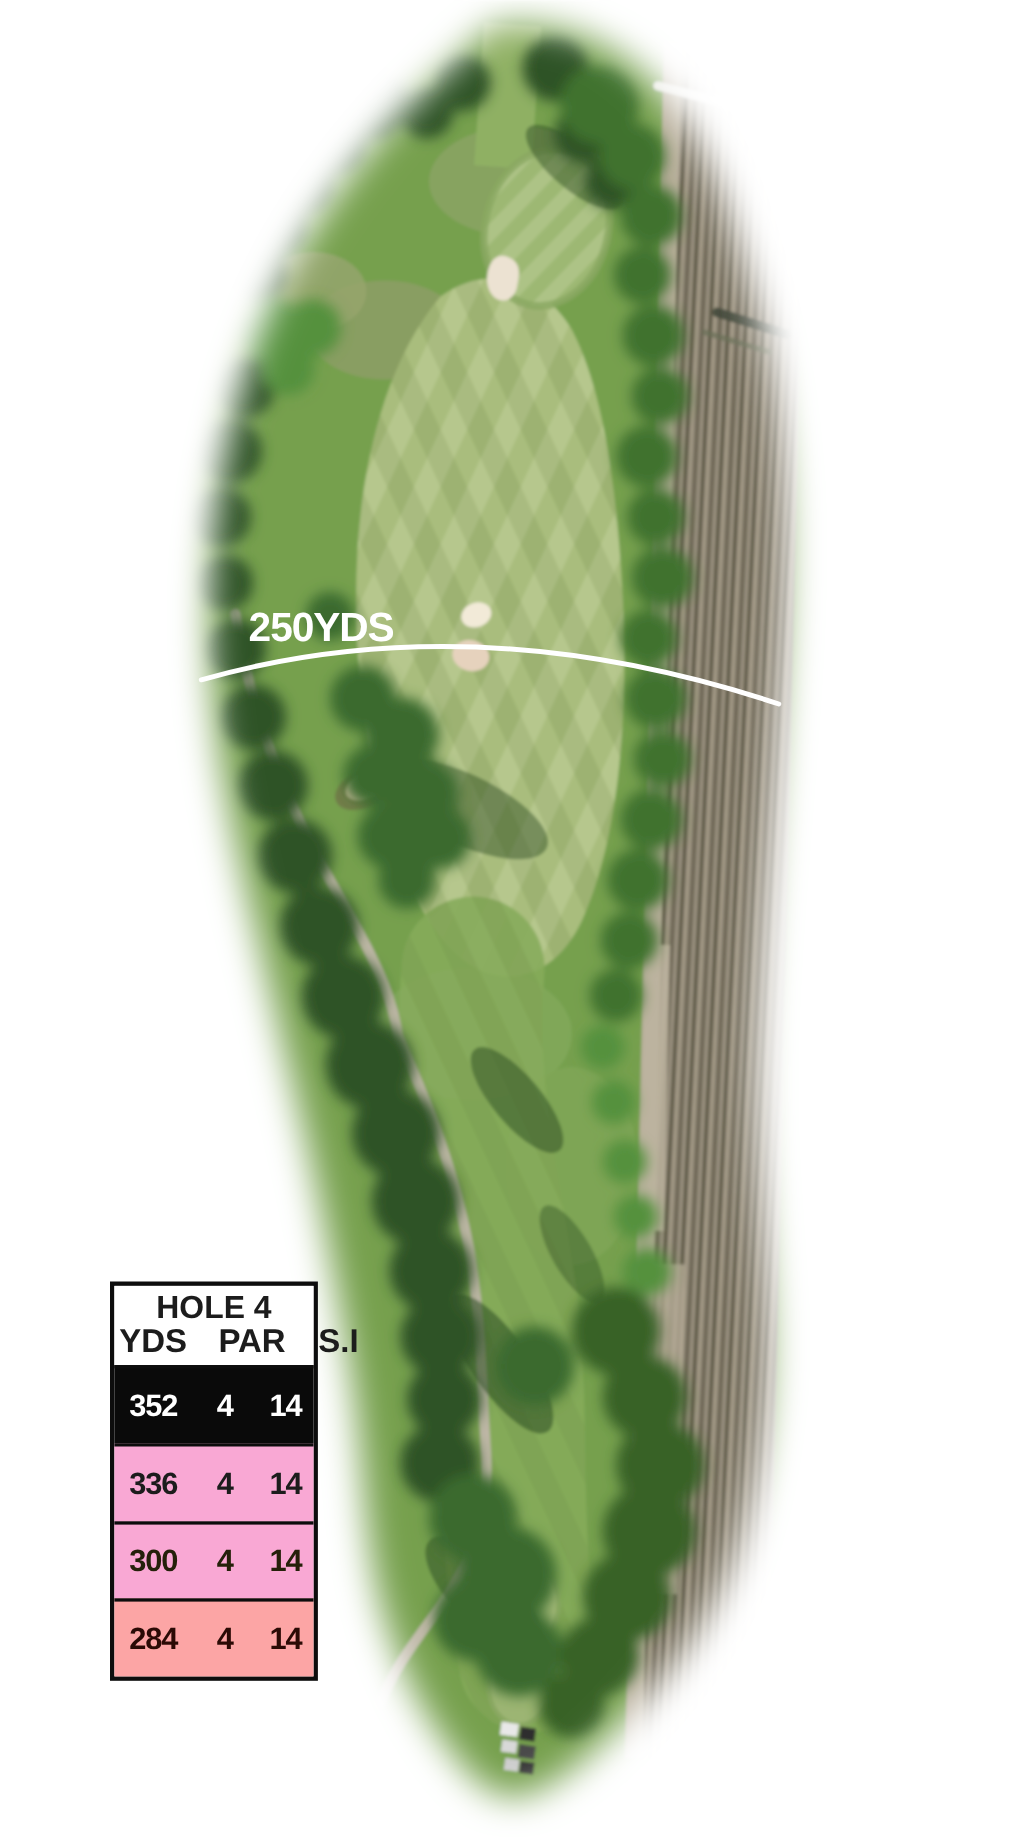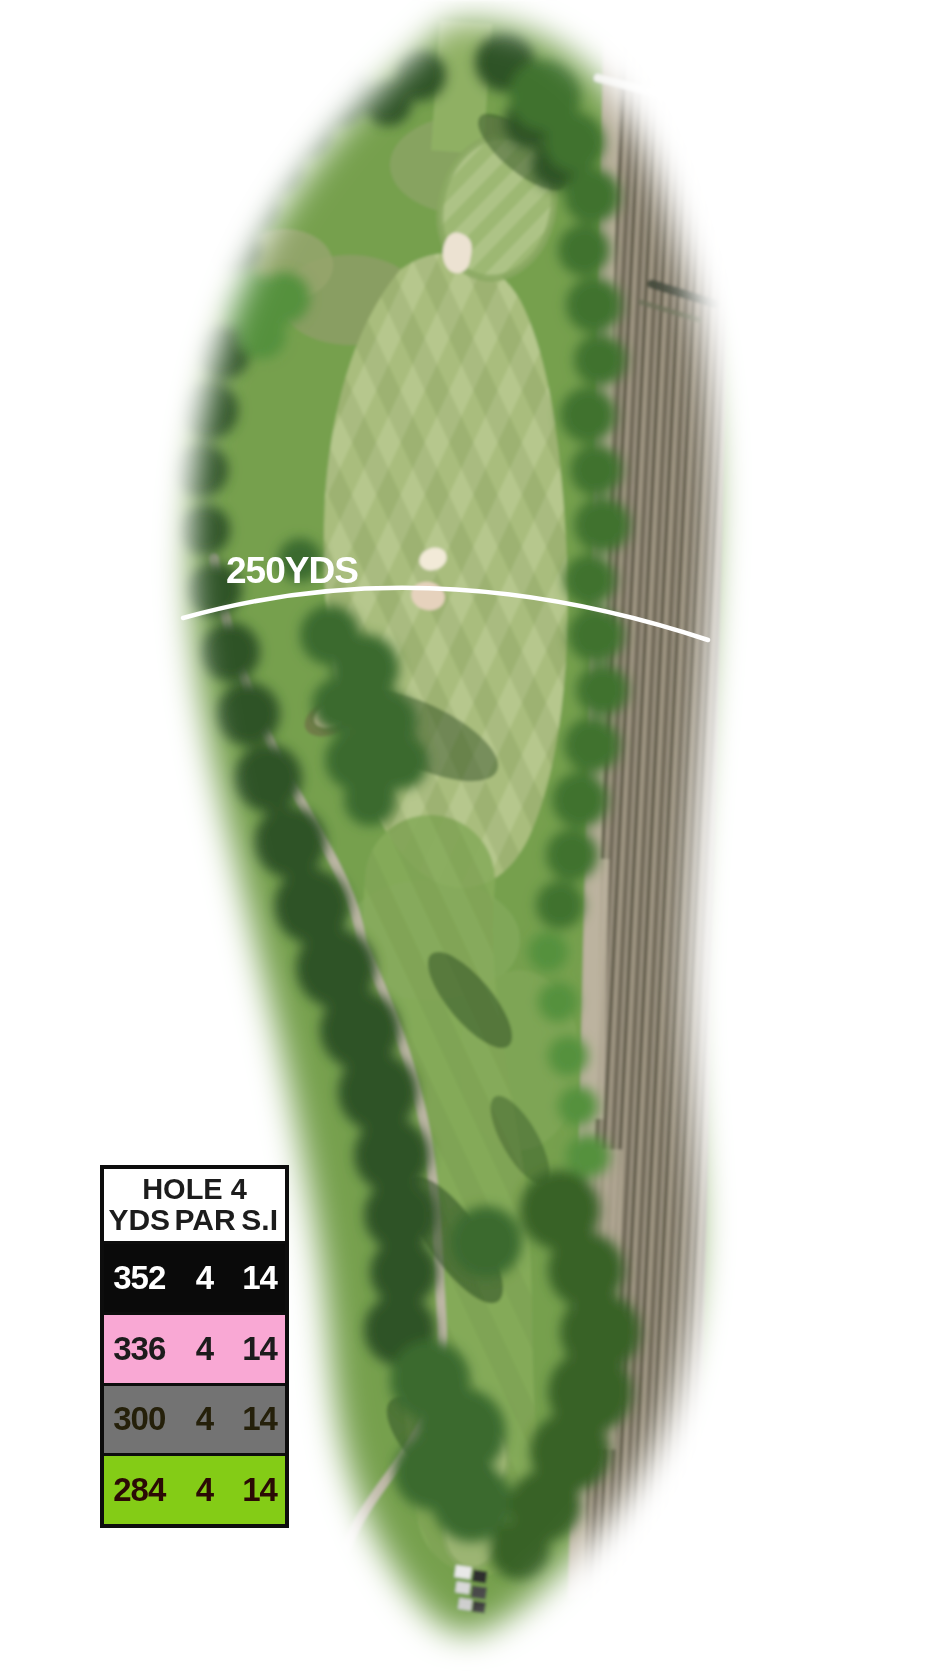--- a/index.html
+++ b/index.html
@@ -9,24 +9,24 @@
   
   .scorecard{
     position:absolute;left:100px;top:1165px;width:189px;height:363px;
     border:4px solid #0d0d0d;box-sizing:border-box;background:#ffffff;
     display:flex;flex-direction:column;
     font-family:"Liberation Sans",sans-serif;font-weight:bold;color:#1c1c1c;
   }
   .sc-header{height:72px;display:flex;flex-direction:column;justify-content:center;
     background:#ffffff;line-height:1.05;}
   .sc-title{text-align:center;font-size:29px;letter-spacing:0px;}
-  .sc-cols{display:grid;grid-template-columns:39% 33% 28%;font-size:30px;}
+  .sc-cols{display:grid;grid-template-columns:39% 33% 28%;font-size:30px;gap:24px;}
   .sc-cols span{text-align:center;}
   .sc-row{flex:1;display:grid;grid-template-columns:39% 33% 28%;align-items:center;
-    border-top:3px solid #0d0d0d;font-size:33px;}
+    border-top:3px solid #0d0d0d;font-size:28px;}
   .sc-row span{text-align:center;letter-spacing:-1px;}
   
   .marker-text{font-family:"Liberation Sans",sans-serif;font-weight:bold;
     font-size:37px;letter-spacing:-1px;}
 </style>
 </head>
 <body>
 
 <div class="canvas">
 
@@ -258,26 +258,26 @@
       <span>4</span>
       <span>14</span>
     </div>
 
     <div class="sc-row" style="background: #f9a8d4; color: rgb(28, 28, 28);">
       <span>336</span>
       <span>4</span>
       <span>14</span>
     </div>
 
-    <div class="sc-row" style="background: #737373; color: rgb(37, 32, 10);">
+    <div class="sc-row" style="background: #f9a8d4; color: rgb(37, 32, 10);">
       <span>300</span>
       <span>4</span>
       <span>14</span>
     </div>
 
-    <div class="sc-row" style="background: #84cc16; color: rgb(43, 10, 5);">
+    <div class="sc-row" style="background: #fca5a5; color: rgb(43, 10, 5);">
       <span>284</span>
       <span>4</span>
       <span>14</span>
     </div>
   </div>
 
 </div>
 
 </body></html>

